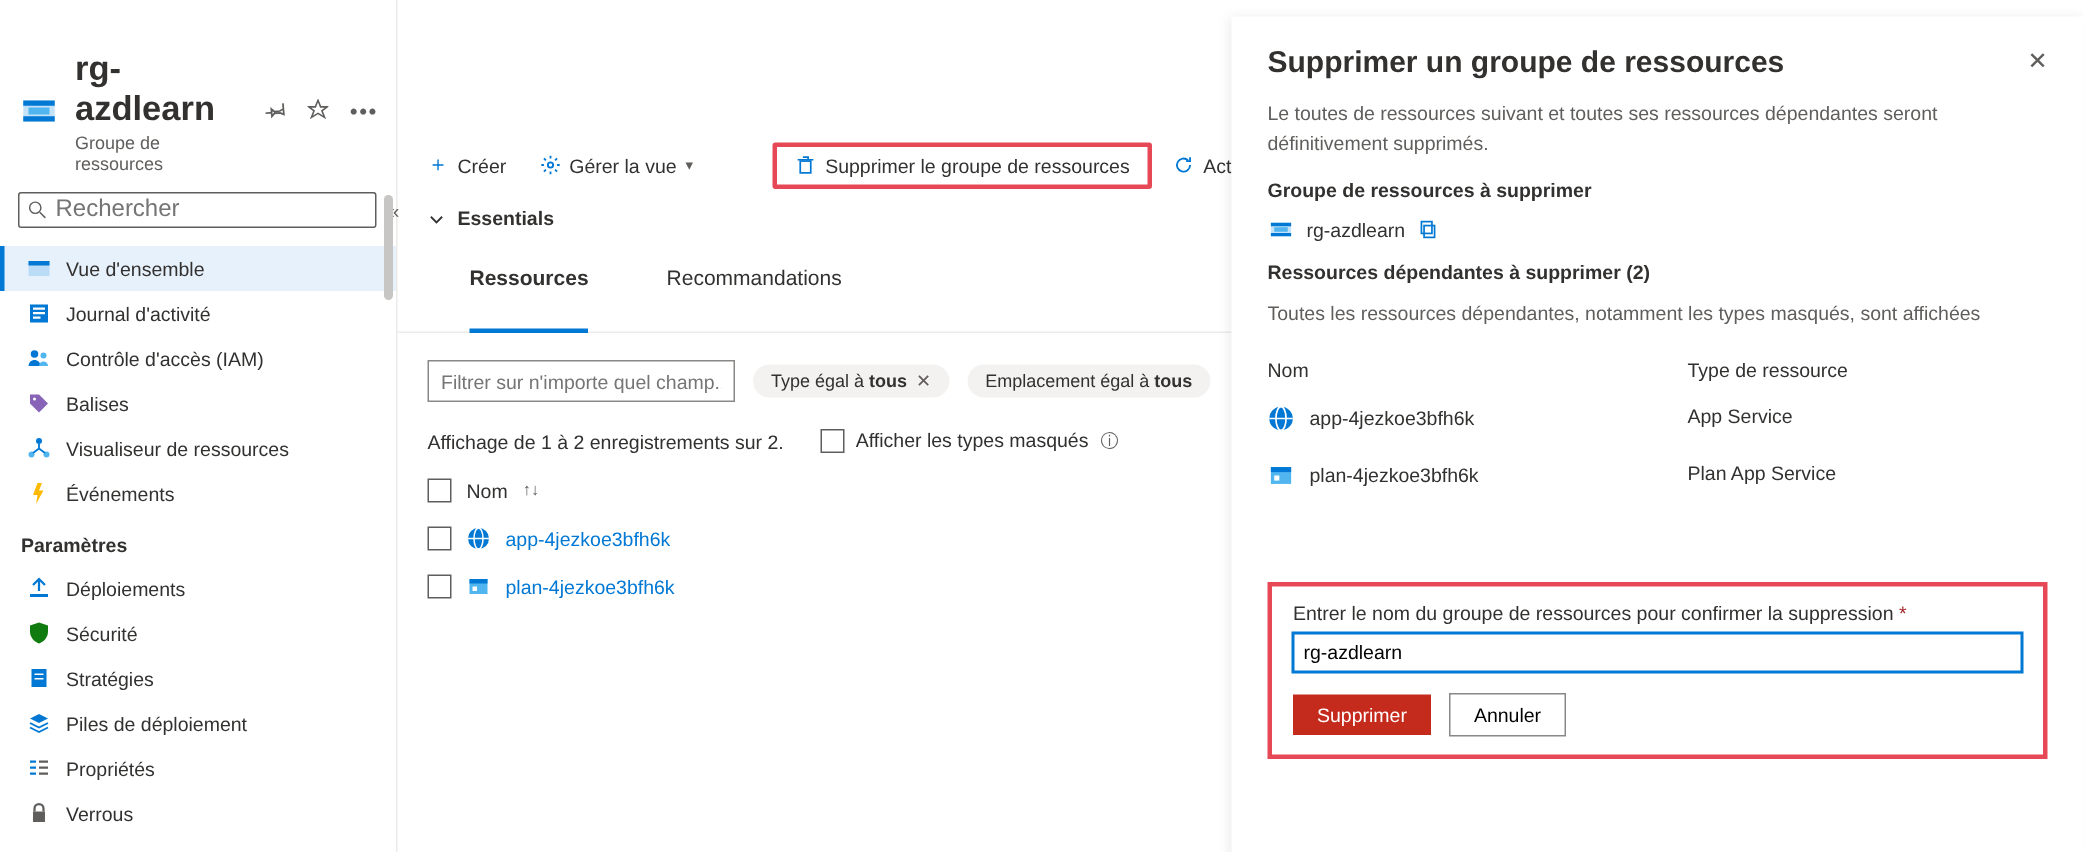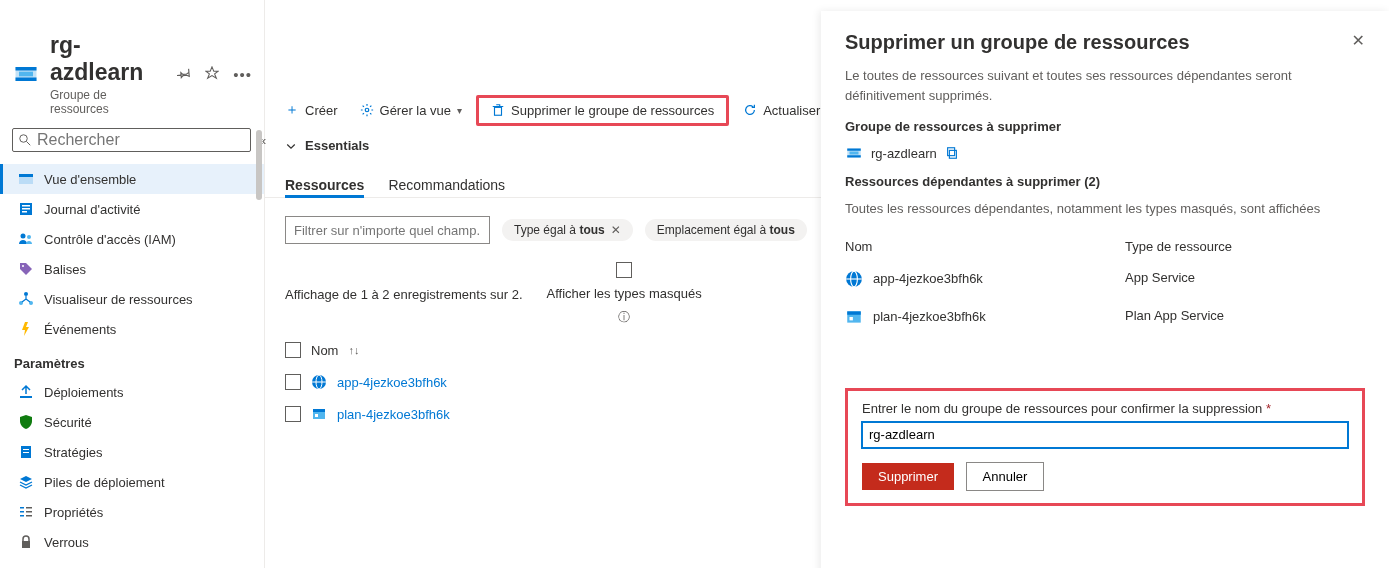--- a/index.html
+++ b/index.html
@@ -23,25 +23,25 @@
 .sb-section-title { font-size: 13px; font-weight: 600; padding: 12px 12px 6px 14px; color: #323130; }
 .sidebar-track { position: absolute; right: 0; top: 130px; width: 8px; height: 150px; }
 .sidebar-thumb { width: 6px; height: 70px; background: #c8c6c4; border-radius: 3px; margin-top: 0; }
 
 
 .main { position: absolute; left: 265px; top: 0; right: 0; height: 100%; }
 .toolbar { display: flex; align-items: center; gap: 6px; padding: 0 12px; height: 44px; margin-top: 88px; }
 .tool-btn { display: inline-flex; align-items: center; gap: 6px; padding: 4px 8px; font-size: 13px; color: #323130; cursor: pointer; border-radius: 2px; }
 .tool-btn .glyph { color: #0078d4; font-size: 14px; }
 .tool-btn .glyph-gray { color: #605e5c; font-size: 14px; }
-.tool-btn.highlight { border: 3px solid #e74856; padding: 5px 12px; }
+.tool-btn.highlight { border: 3px solid #e74856; padding: 5px 12px; margin-left: 39px; }
 .essentials { padding: 6px 20px; font-size: 13px; font-weight: 600; display: flex; align-items: center; gap: 8px; }
 .chev { display:inline-block; transform: rotate(0deg); }
 .tabs { display: flex; gap: 24px; padding: 18px 20px 0 20px; border-bottom: 1px solid #edebe9; }
-.tab { padding-bottom: 2px; font-size: 14px; color: #323130; cursor: pointer; }
+.tab { padding-bottom: 26px; font-size: 14px; color: #323130; cursor: pointer; margin-left: 28px; }
 .tab.active { font-weight: 600; border-bottom: 3px solid #0078d4; margin-bottom: -1px; }
 .filter-row { display: flex; gap: 12px; padding: 18px 20px 10px 20px; align-items: center; }
 .filter-input { border: 1px solid #8a8886; padding: 4px 8px; font-size: 13px; width: 205px; height: 28px; color: #605e5c; }
 .pill { background: #f3f2f1; border-radius: 14px; padding: 4px 12px; font-size: 12px; display: inline-flex; align-items: center; gap: 6px; color: #323130; }
 .pill .x { cursor: pointer; color: #605e5c; }
 .list-meta { display: flex; gap: 24px; padding: 8px 20px; align-items: center; font-size: 13px; }
 .check { width: 16px; height: 16px; border: 1px solid #605e5c; display: inline-block; }
 .info-icon { color: #605e5c; font-size: 12px; }
 .list-header, .list-row { display: flex; align-items: center; gap: 10px; padding: 8px 20px; font-size: 13px; }
 .list-header { color: #323130; font-weight: 400; }
@@ -297,21 +297,21 @@
       <span><span>Type égal à </span><b>tous</b></span>
       <span class="x">✕</span>
     </span>
     <span class="pill">
       <span><span>Emplacement égal à </span><b>tous</b></span>
     </span>
   </div>
 
   <div class="list-meta">
     <span>Affichage de 1 à 2 enregistrements sur 2.</span>
-    <span style="display:flex;align-items:center;gap:8px;flex-direction:column;">
+    <span style="display:flex;gap:8px;">
       <span class="check"></span>
       <span>Afficher les types masqués</span>
       <span class="info-icon">ⓘ</span>
     </span>
   </div>
 
   <div class="list-header">
     <span class="check"></span>
     <span>Nom</span>
     <span class="sort-arrow">↑↓</span>

